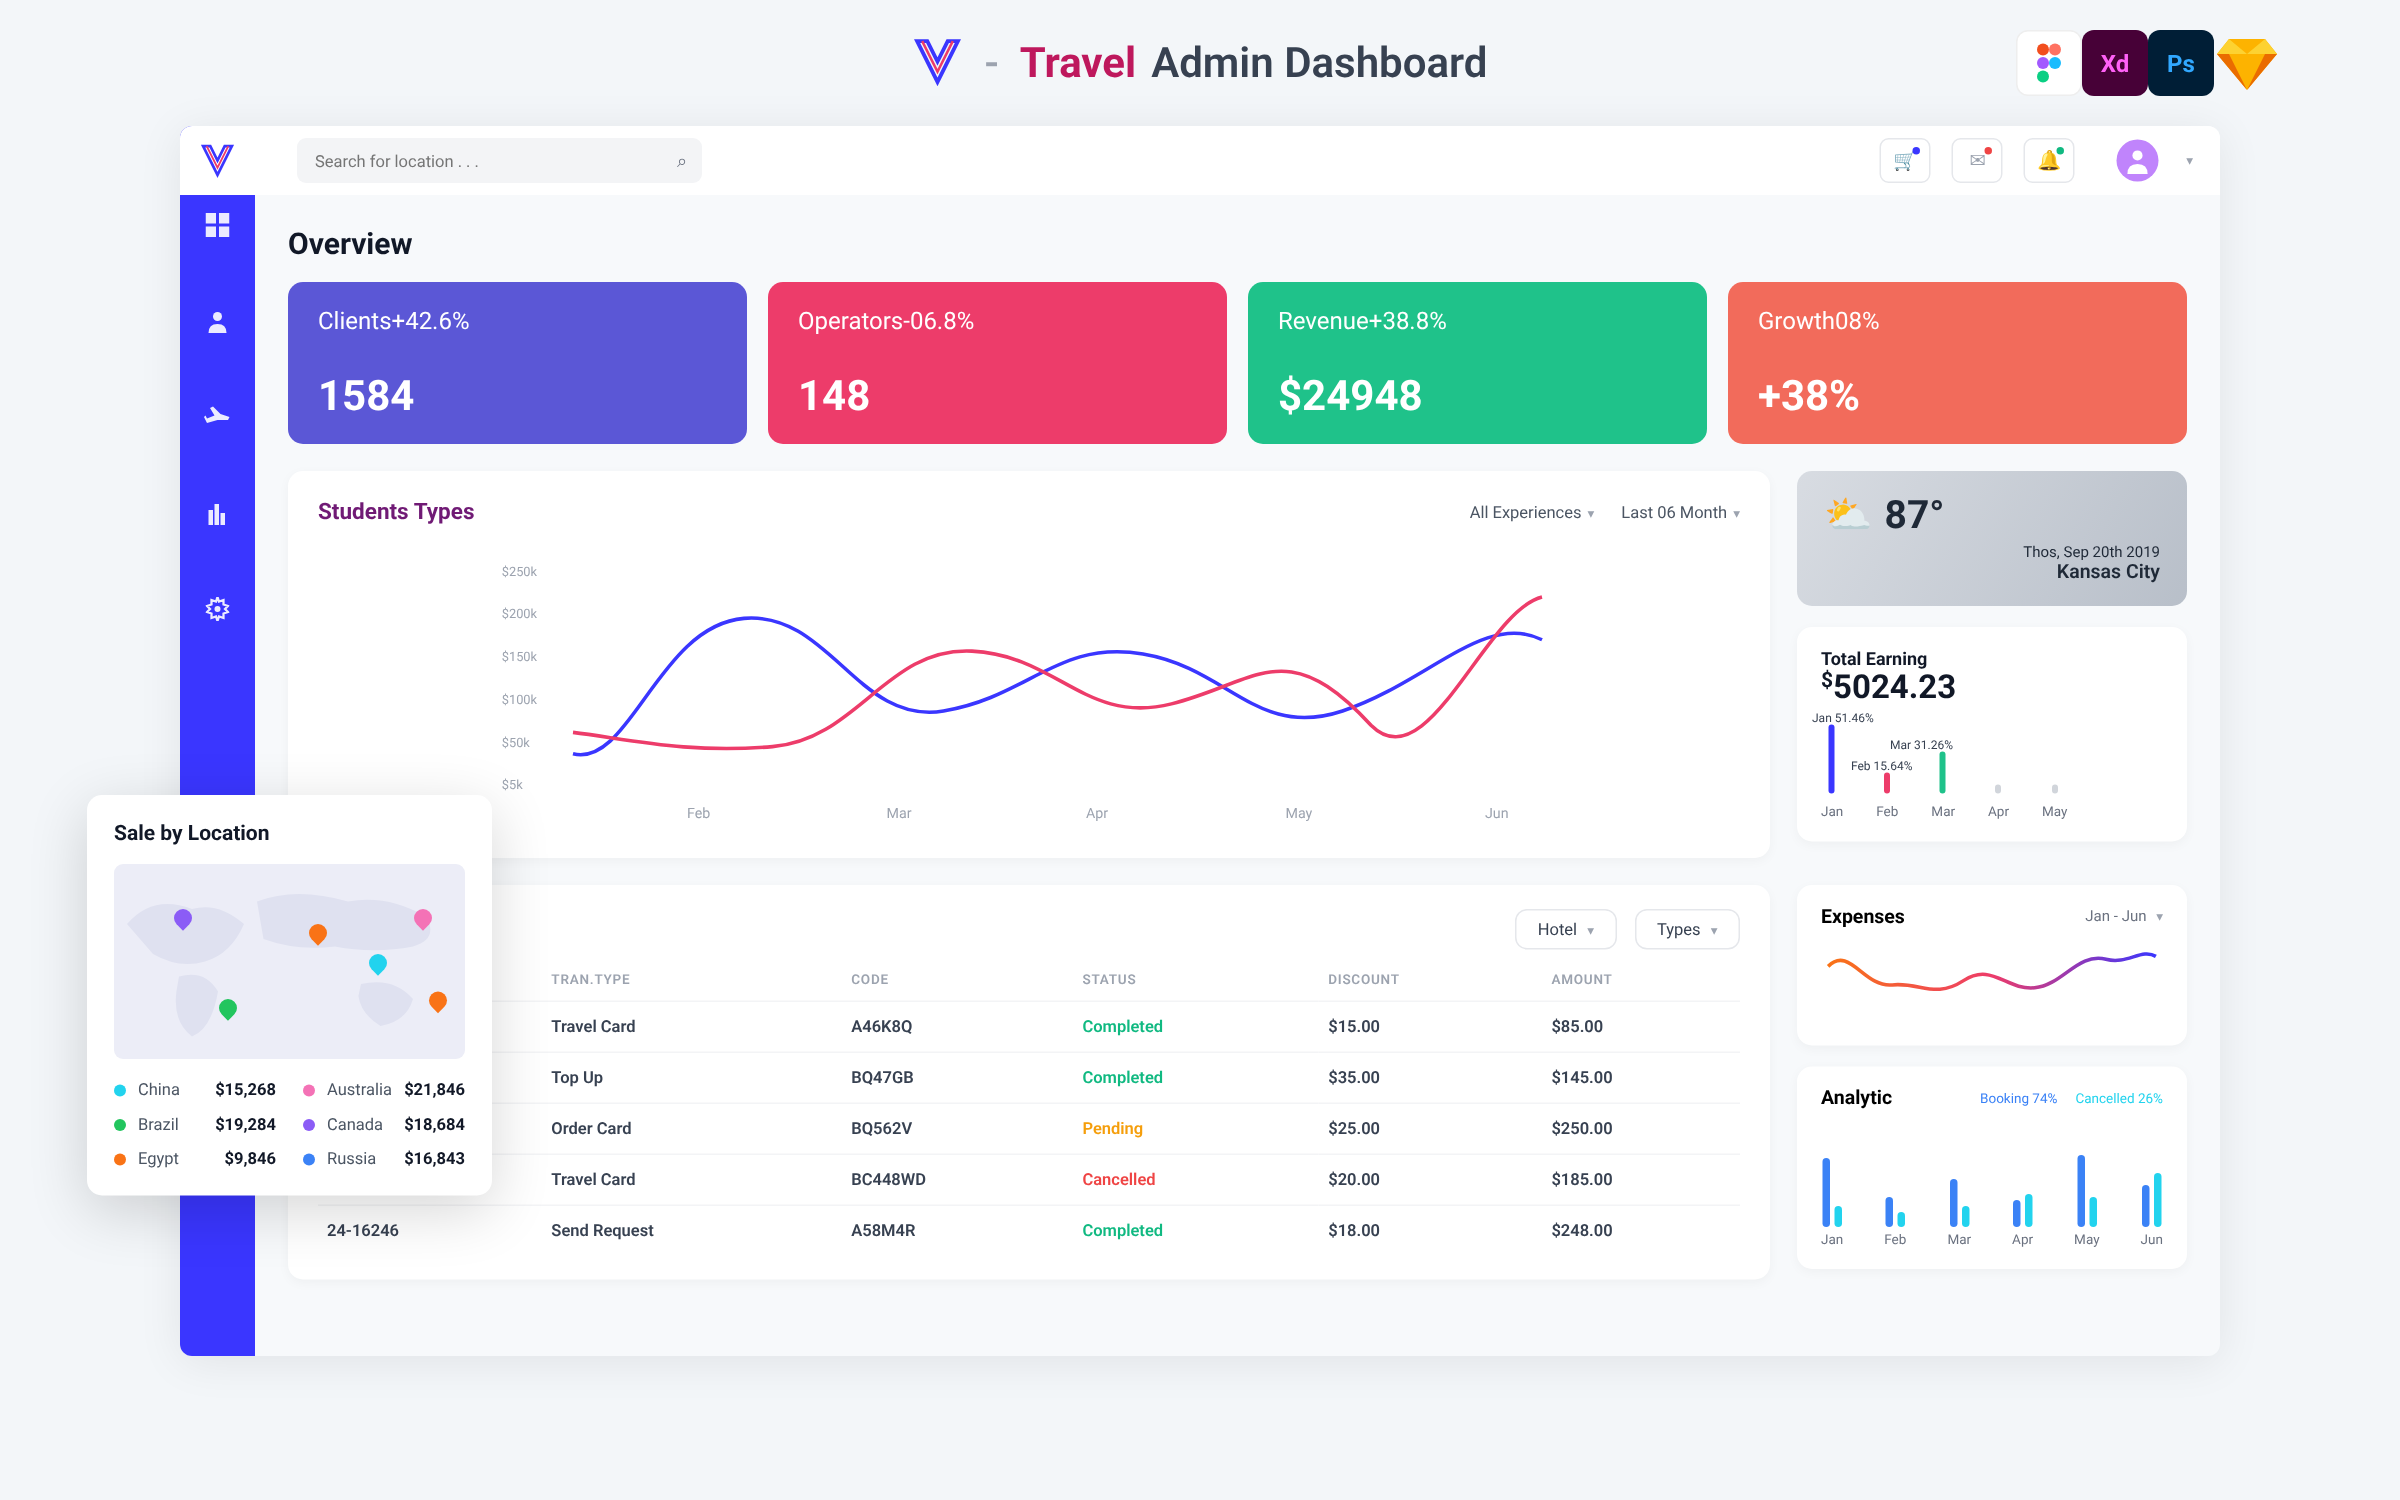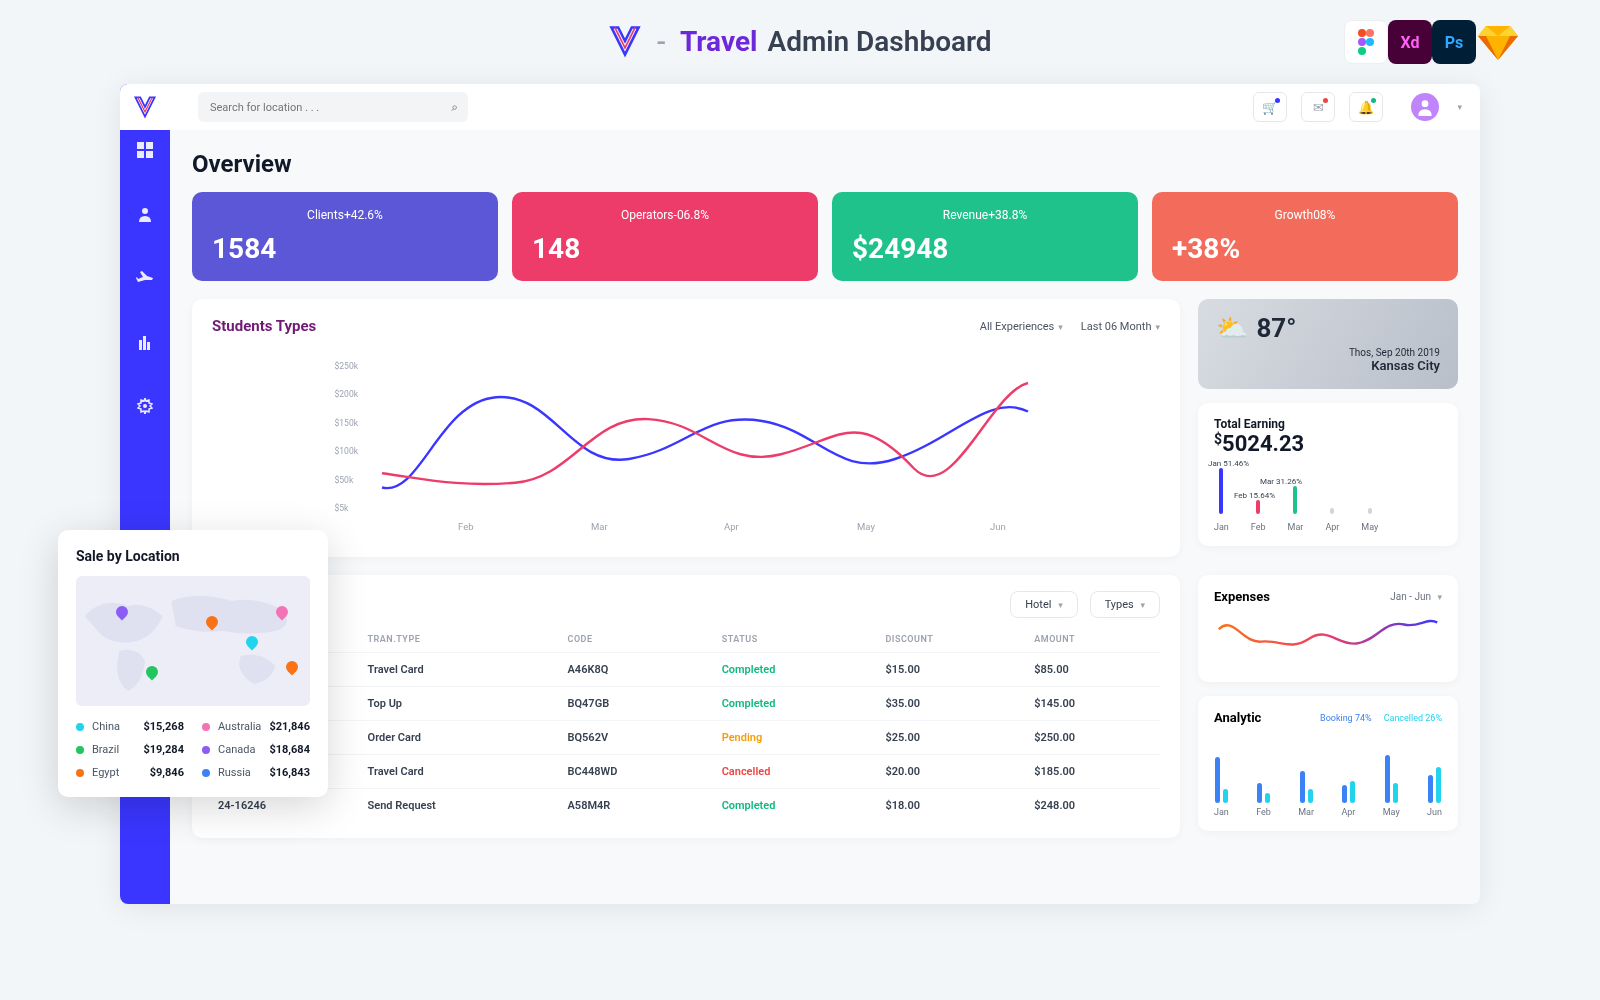--- a/index.html
+++ b/index.html
@@ -1,42 +1,42 @@
 <!DOCTYPE html>
 <html><head>
 <meta charset="utf-8">
 <style>
 *{box-sizing:border-box;margin:0;padding:0;font-family:-apple-system,BlinkMacSystemFont,'Segoe UI',Roboto,sans-serif}
 body{background:#f3f6f9;width:1600px;height:1000px;overflow:hidden;position:relative}
 .page-header{display:flex;align-items:center;justify-content:center;padding:24px 0 18px;position:relative}
 .brand{display:flex;align-items:center;gap:10px;font-size:28px;font-weight:500;color:#6b7280}
 .brand svg{width:34px;height:34px}
 .brand .sep{color:#9ca3af;margin:0 4px}
-.brand .travel{color:#6d28d9;font-weight:700}
+.brand .travel{color:#be185d;font-weight:700}
 .admin{color:#374151;font-weight:600}
 .tool-icons{position:absolute;right:80px;top:20px;display:flex;}
 .tool-icons .tic{width:44px;height:44px;border-radius:8px;display:flex;align-items:center;justify-content:center;font-size:18px;font-weight:700;color:#fff}
 .dashboard{margin:8px 120px 0 120px;background:#f7f9fb;border-radius:8px;box-shadow:0 4px 30px rgba(0,0,0,.08);display:flex;height:820px;overflow:hidden;position:relative}
 .sidebar{width:50px;background:#3a36ff;display:flex;flex-direction:column;align-items:center;padding-top:56px;gap:44px}
 .sidebar .si{width:20px;height:20px;color:#fff;opacity:.9;cursor:pointer;display:flex;align-items:center;justify-content:center}
 .logo-corner{position:absolute;left:0;top:0;width:50px;height:46px;background:#fff;display:flex;align-items:center;justify-content:center}
 .main{flex:1;display:flex;flex-direction:column}
 .topbar{height:46px;background:#fff;display:flex;align-items:center;padding:0 18px;gap:14px}
 .search{position:relative;width:270px;height:30px;background:#f3f4f6;border-radius:6px;display:flex;align-items:center;padding:0 12px;margin-left:10px}
 .search input{border:none;background:transparent;outline:none;font-size:11px;color:#6b7280;width:100%}
 .search .si-ic{position:absolute;right:10px;color:#6b7280;font-size:12px}
 .topbar .spacer{flex:1}
 .tb-chip{width:34px;height:30px;border:1px solid #e5e7eb;border-radius:6px;display:flex;align-items:center;justify-content:center;font-size:13px;color:#9ca3af;position:relative;cursor:pointer}
 .tb-chip .dot{position:absolute;top:5px;right:6px;width:5px;height:5px;border-radius:50%}
 .avatar{width:28px;height:28px;border-radius:50%;background:#c084fc;margin-left:14px;cursor:pointer;display:flex;align-items:center;justify-content:center}
 .content{flex:1;padding:20px 22px;overflow:hidden}
-.ov-title{font-size:24px;font-weight:700;color:#111827;margin-bottom:14px}
+.ov-title{font-size:20px;font-weight:700;color:#111827;margin-bottom:14px}
 .stats{display:flex;gap:14px;margin-bottom:18px}
 .stat{flex:1;border-radius:10px;padding:16px 20px;color:#fff;min-height:88px}
-.stat .head{display:flex;justify-content:center;font-size:12px;margin-bottom:10px}
+.stat .head{display:flex;justify-content:flex-start;font-size:16px;margin-bottom:24px}
 .stat .val{font-size:28px;font-weight:700}
 .row{display:flex;gap:18px}
 .chart-card{flex:1;background:#fff;border-radius:10px;padding:18px 20px;box-shadow:0 2px 8px rgba(0,0,0,.04)}
 .chart-head{display:flex;align-items:center;margin-bottom:10px}
 .chart-head h3{font-size:15px;font-weight:700;color:#701a75}
 .chart-head .opts{margin-left:auto;display:flex;gap:18px;font-size:11px;color:#4b5563}
 .chart-head .opts span{cursor:pointer}
 .side-col{width:260px;display:flex;flex-direction:column;gap:14px}
 .weather{background:linear-gradient(120deg,#d8dce2,#b8bfc9);border-radius:10px;padding:14px 18px;color:#1f2937;min-height:90px;position:relative}
 .weather .temp{font-size:26px;font-weight:700;display:flex;align-items:center;gap:8px}

